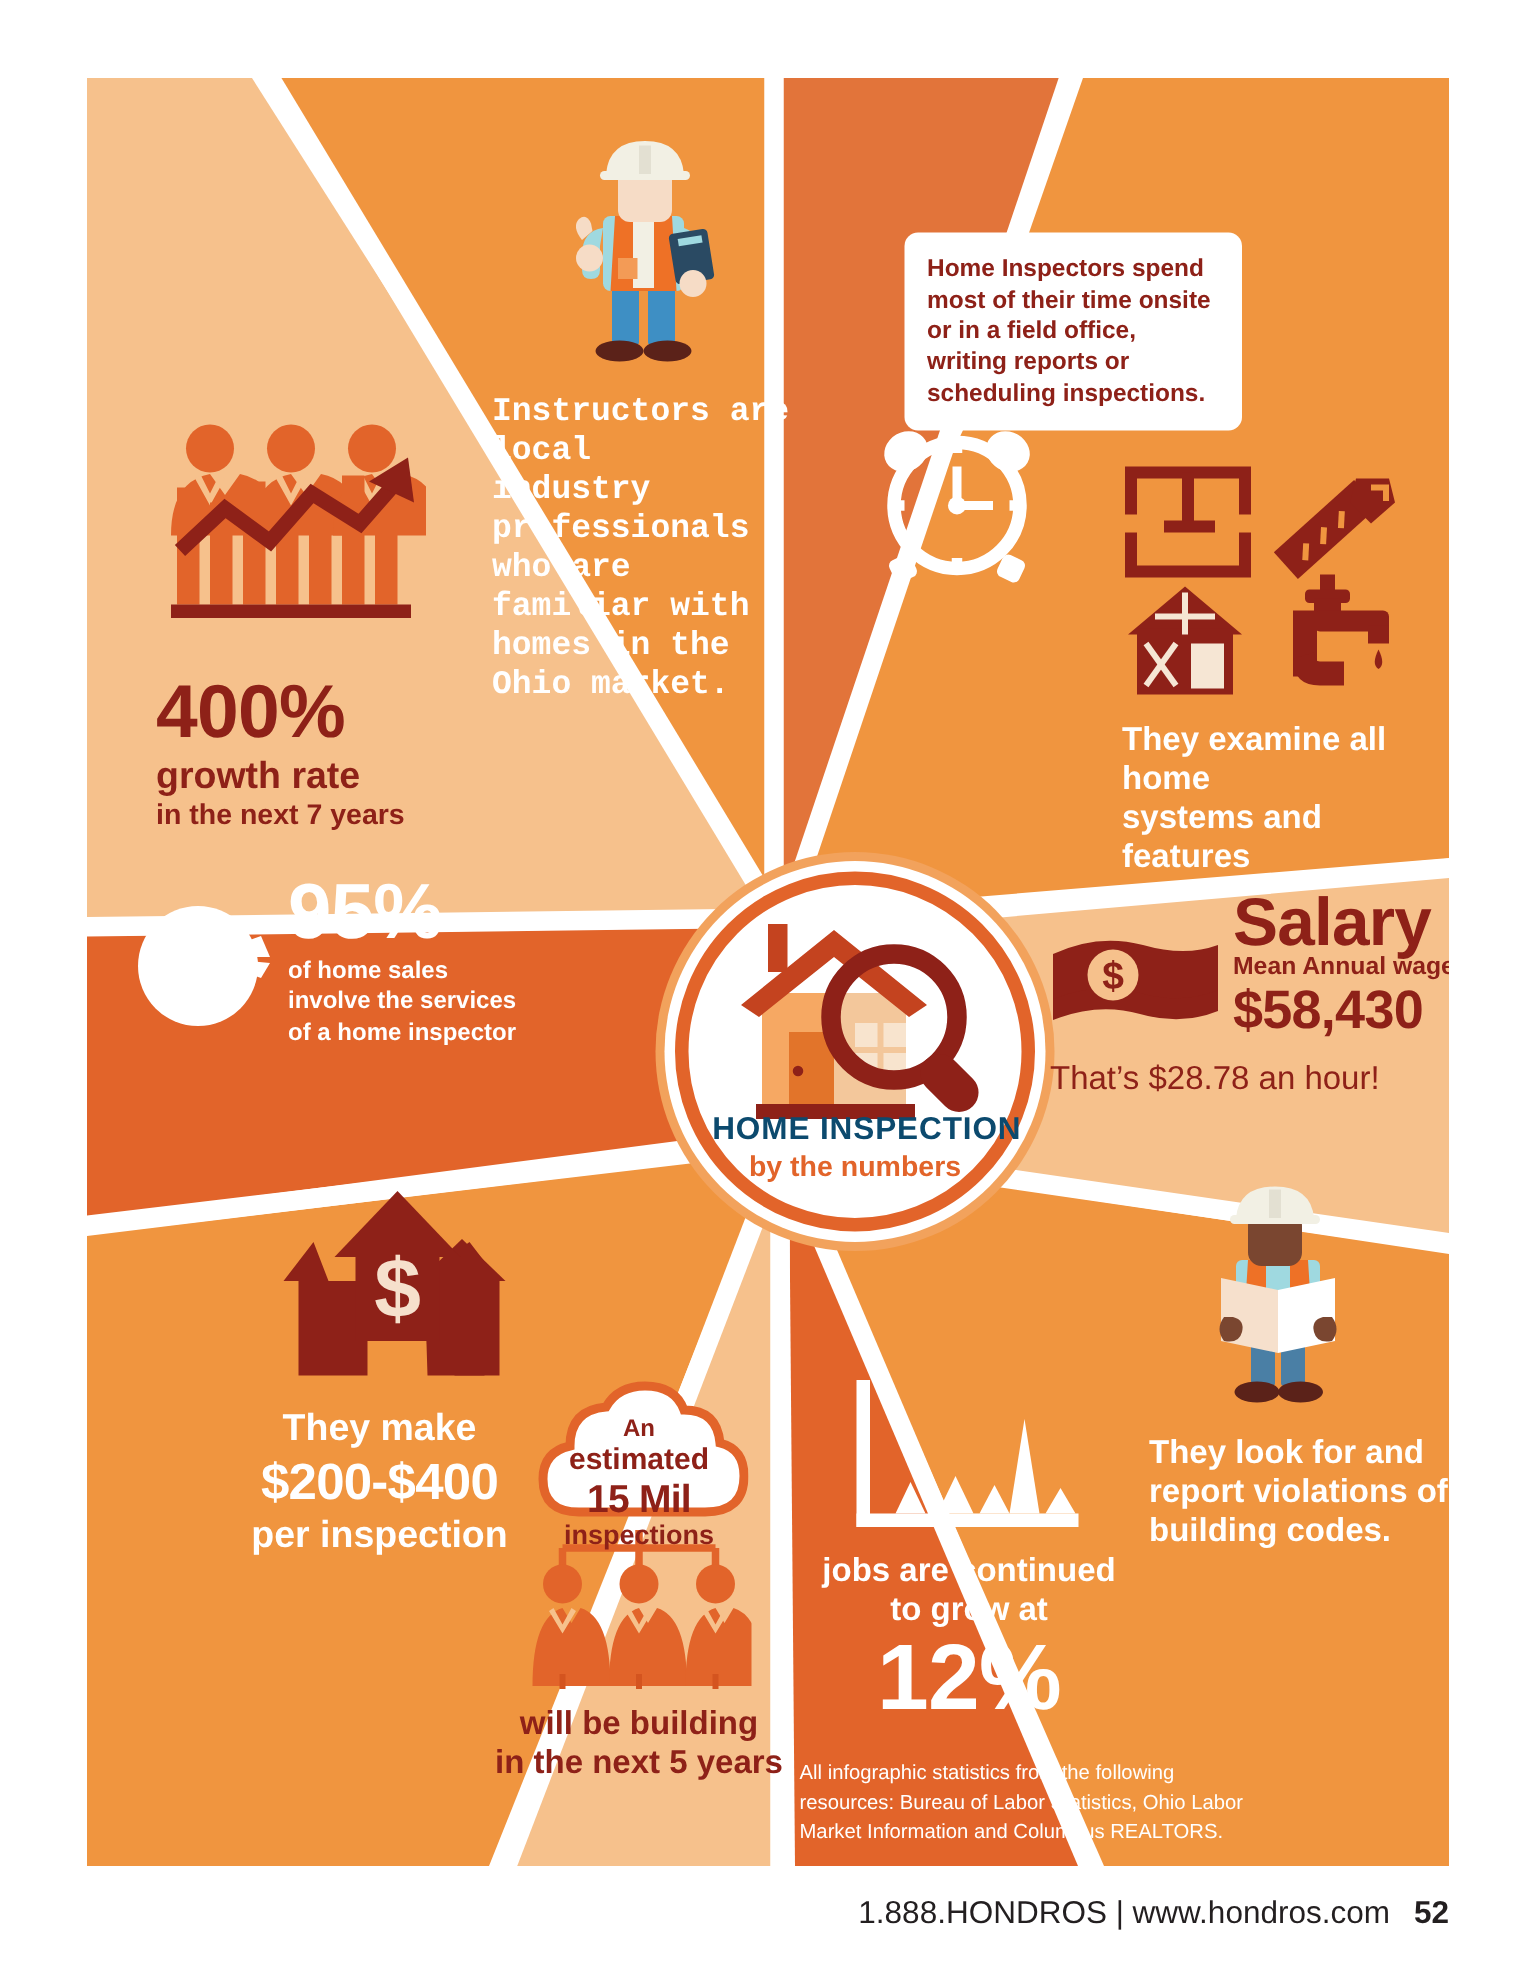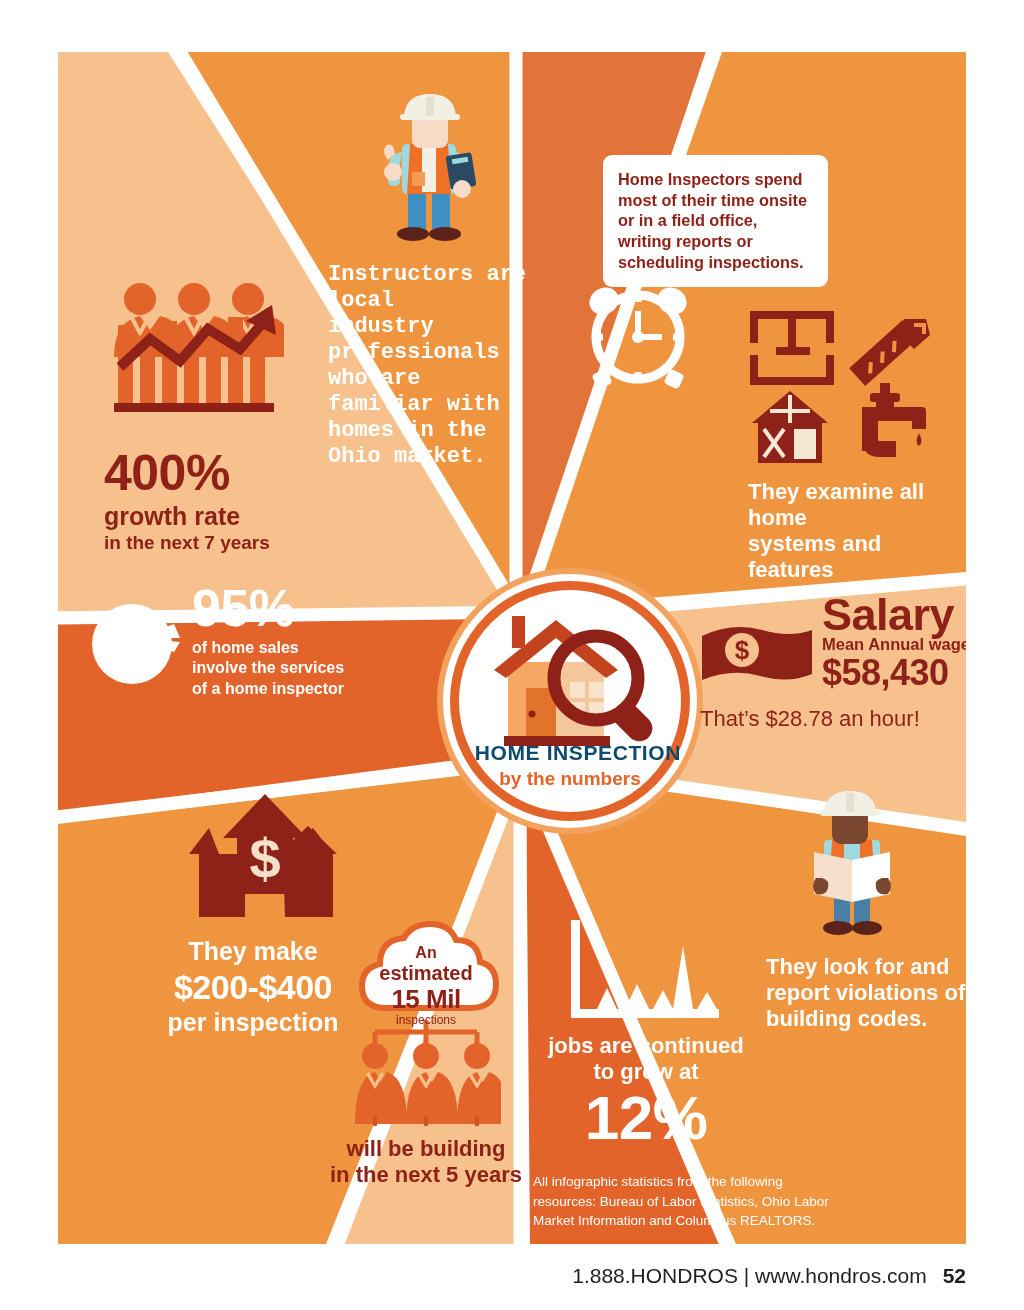--- a/index.html
+++ b/index.html
@@ -386,21 +386,21 @@
     <div class="txt" style="left:268px; top:860px; width:200px; text-align:center;">
       <div style="position:relative; width:145px; height:110px; margin:0 auto;">
         <svg width="145" height="110" viewBox="0 0 145 110" style="position:absolute; left:0; top:0;">
           <path d="M32 96 q-24 0 -24-22 q0-18 18-22 q0-24 24-26 q8-14 26-14 q20 0 26 16
                    q22 0 24 22 q16 4 16 22 q0 24 -26 24 z" fill="#FFFFFF" stroke="#E2642A" stroke-width="6"></path>
         </svg>
         <div style="position:absolute; left:0; top:14px; width:100%; text-align:center;margin-top:18px;">
           <div class="darkRed" style="font-size:16px; font-weight:bold; line-height:1.1;">An</div>
           <div class="darkRed" style="font-size:20px; font-weight:bold; line-height:1.1;">estimated</div>
           <div class="bigNum darkRed" style="font-size:26px; margin-top:2px;">15 Mil</div>
-          <div class="darkRed" style="font-size:12px; font-weight:normal; margin-top:1px;">inspections</div>
+          <div class="darkRed" style="font-size:18px; font-weight:bold; margin-top:1px;">inspections</div>
         </div>
       </div>
       <svg width="150" height="110" viewBox="0 0 150 110" style="display:block; margin:-2px auto 0;">
         <g stroke="#E2642A" stroke-width="5" fill="none">
           <line x1="75" y1="0" x2="75" y2="12"></line>
           <line x1="24" y1="12" x2="126" y2="12"></line>
           <line x1="24" y1="12" x2="24" y2="24"></line>
           <line x1="75" y1="12" x2="75" y2="24"></line>
           <line x1="126" y1="12" x2="126" y2="24"></line>
         </g>

